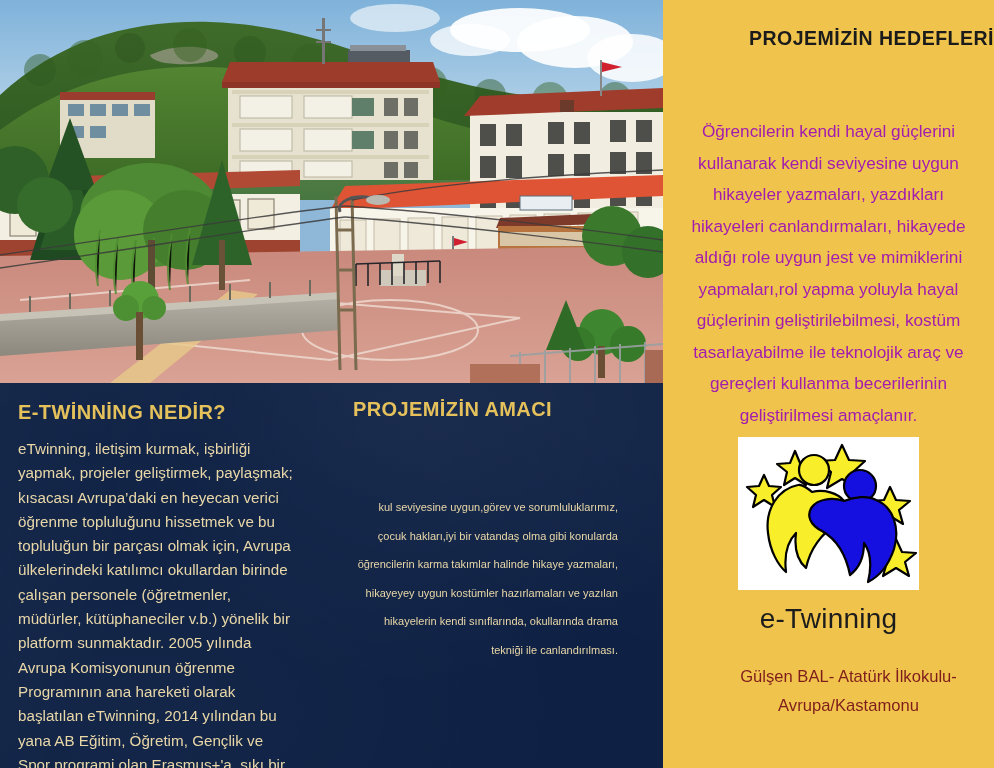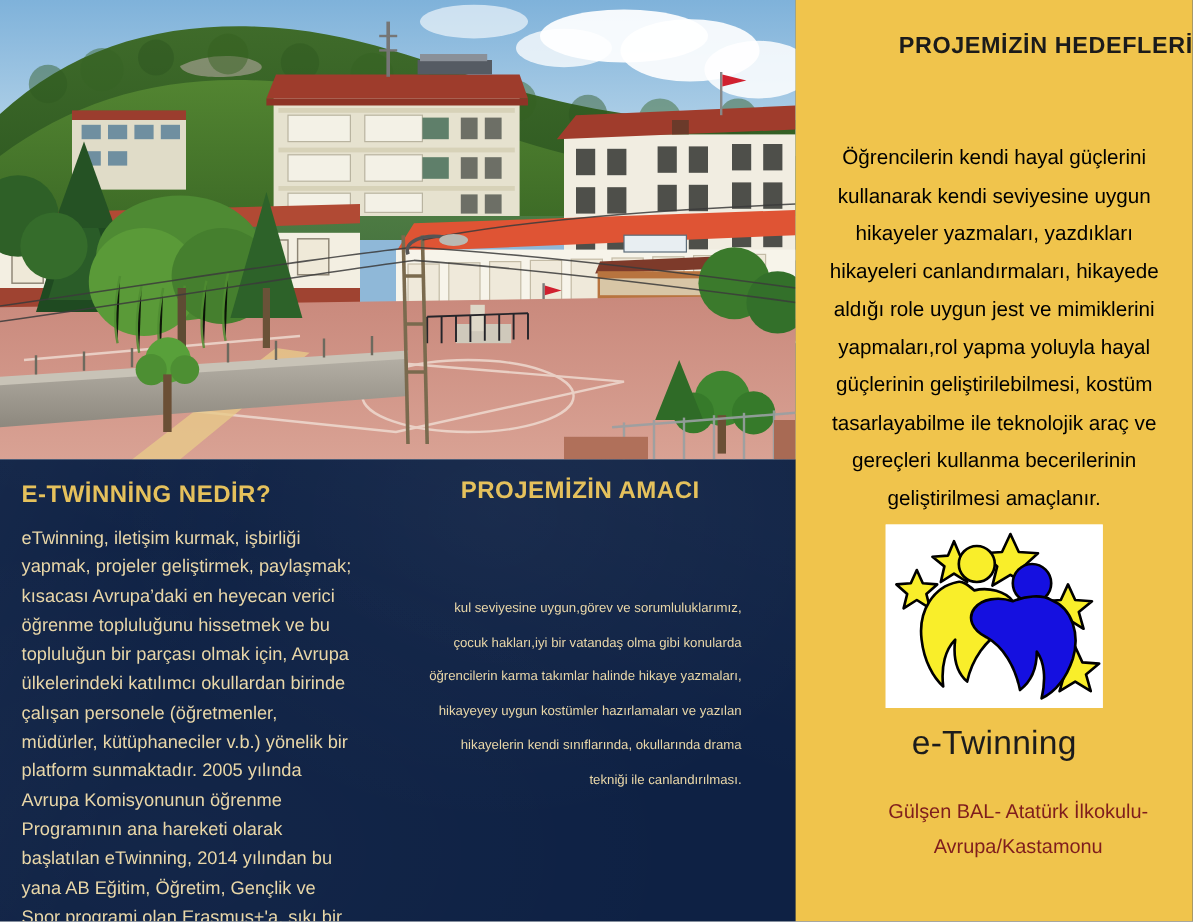--- a/index.html
+++ b/index.html
@@ -55,21 +55,20 @@
 
   .nav-heading {
     color: #e5c15c;
     font-size: 20px;
     font-weight: bold;
     letter-spacing: 0.4px;
     margin: 0 0 13px 0;
     line-height: 1.15;
   }
   .col-mid .nav-heading {
-    text-align: center;
     margin-bottom: 18px;
     padding-right: 4px;
   }
   .nav-body {
     color: #e9d7a8;
     font-size: 15.2px;
     line-height: 24.3px;
     margin: 0;
     letter-spacing: 0.01px;
   }
@@ -97,21 +96,21 @@
     text-align: right;
     color: #1b1b1b;
     font-size: 19.5px;
     font-weight: bold;
     letter-spacing: 0.5px;
   }
   .yel-body {
     margin: 0;
     padding: 66px 24px 0 24px;
     text-align: center;
-    color: #000000;
+    color: #a21caf;
     font-size: 17.2px;
     line-height: 31.5px;
   }
 
   
   .logo-wrap {
     position: absolute;
     left: 0;
     top: 437px;
     width: 331px;

